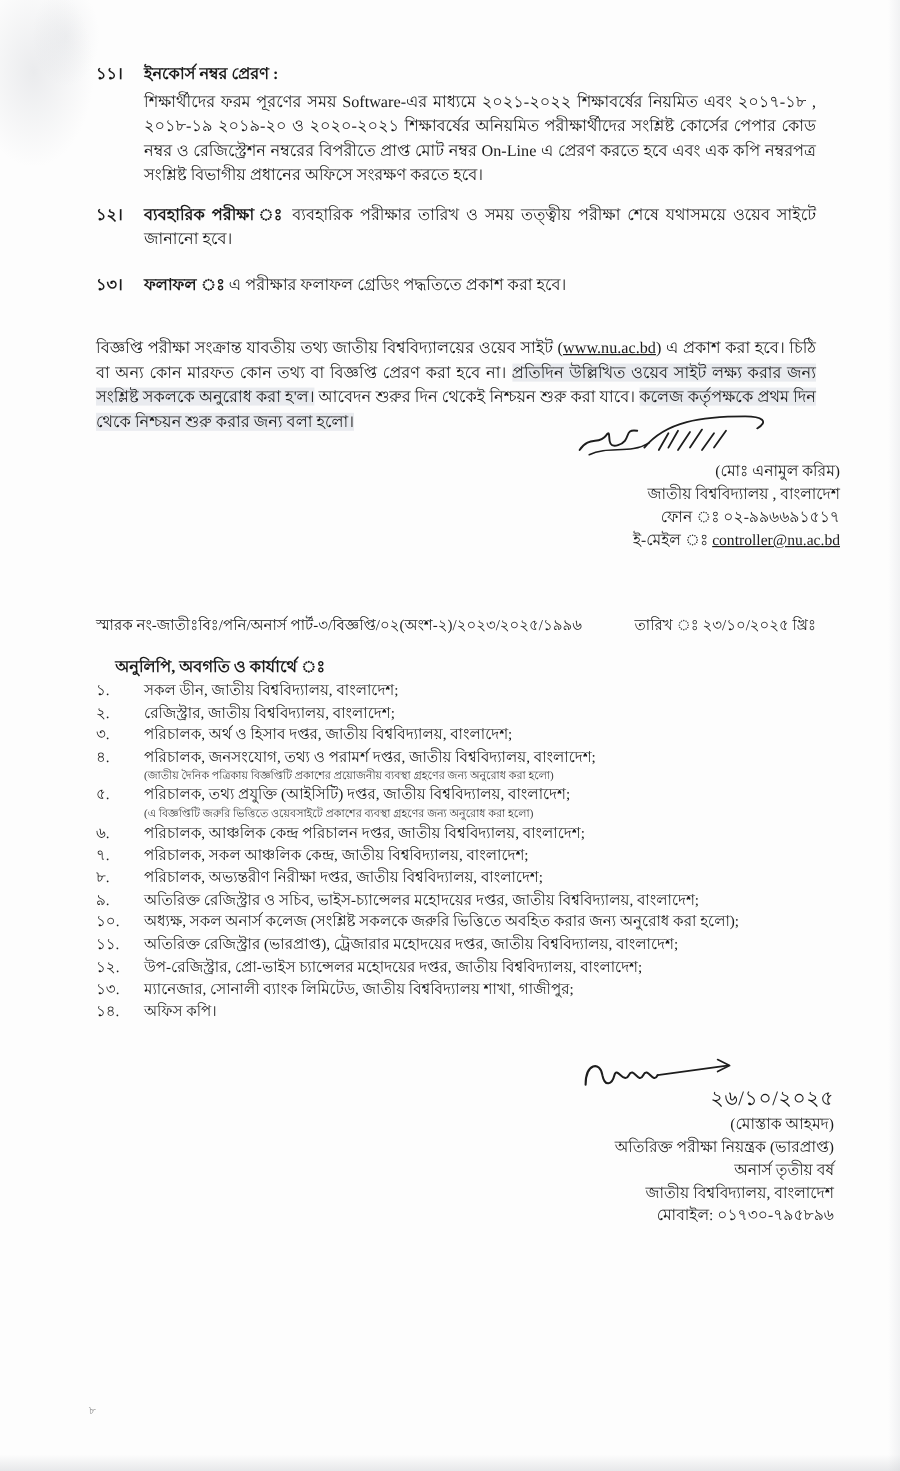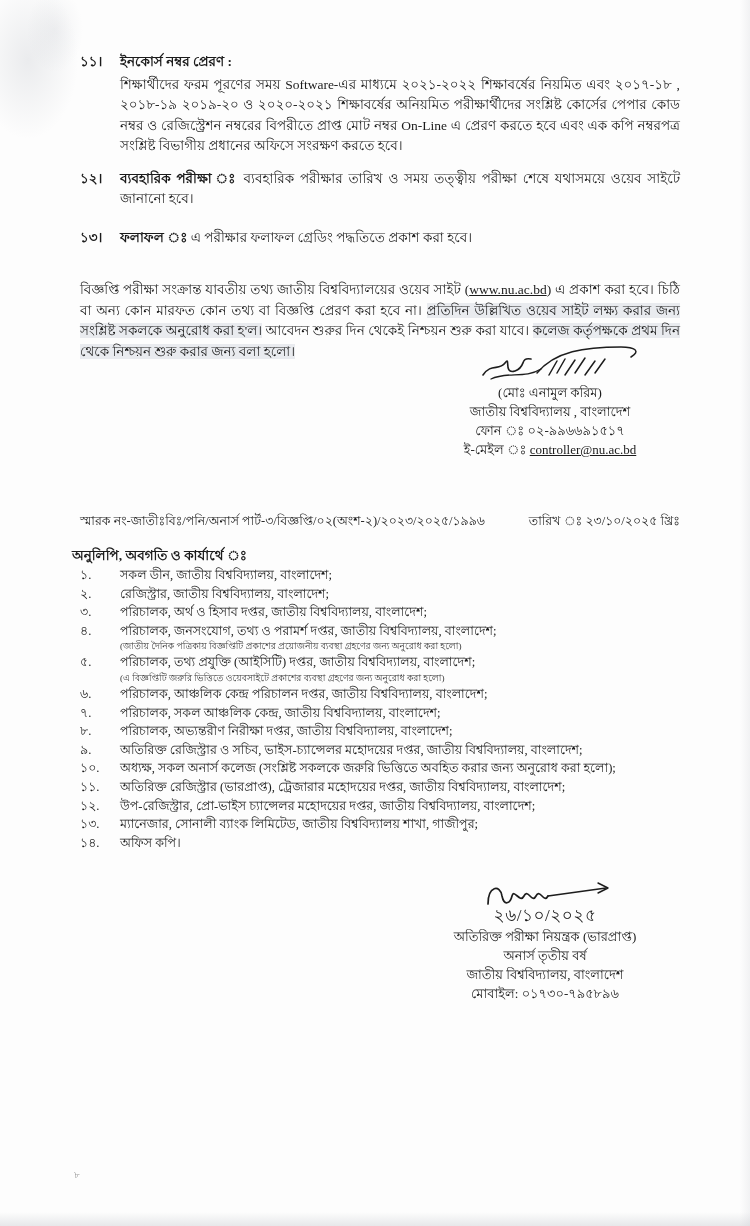--- a/index.html
+++ b/index.html
@@ -92,21 +92,21 @@
   .hl {
     background: rgba(205,210,220,0.42);
   }
   .u {
     text-decoration: underline;
   }
 
   
   .sig-block {
     position: absolute;
-    text-align: center;
+    text-align: right;
     font-size: 13px;
     line-height: 19px;
     width: 300px;
   }
   .sig-1 { left: 400px; top: 345px; }
   .sig-2 { left: 395px; top: 878px; }
 
   .sig-scribble {
     height: 38px;
     position: relative;
@@ -125,21 +125,21 @@
     display: flex;
     justify-content: space-between;
     font-size: 12.5px;
     line-height: 18px;
   }
   .memo-no { white-space: nowrap; text-align: right; }
   .memo-date { white-space: nowrap; padding-right: 12px; }
 
   .copy-head {
     position: absolute;
-    left: 72px;
+    left: 96px;
     top: 545px;
     font-size: 13.5px;
     font-weight: bold;
   }
 
   
   .recipients {
     position: absolute;
     left: 80px;
     top: 566px;
@@ -312,20 +312,21 @@
 
   <div class="sig-block sig-2">
     <div class="sig-scribble" style="height:34px;">
       <svg width="230" height="36" viewBox="0 0 230 36" aria-hidden="true">
         <path d="M58 26 C 58 8, 70 6, 72 18 C 74 28, 80 26, 82 18 C 84 10, 90 26, 94 18 C 98 10, 102 26, 106 18 C 110 10, 114 26, 118 18" stroke="#1d1d1d" stroke-width="1.7" fill="none" stroke-linecap="round"></path>
         <path d="M118 18 L176 10" stroke="#1d1d1d" stroke-width="1.5" fill="none" stroke-linecap="round"></path>
         <path d="M168 5 L178 10 L168 15" stroke="#1d1d1d" stroke-width="1.4" fill="none" stroke-linecap="round" stroke-linejoin="round"></path>
       </svg>
     </div>
     <div class="sig-line" style="font-size:17px; letter-spacing:0.5px; margin-top:-6px; margin-bottom:2px;">২৬/১০/২০২৫</div>
+    <div class="sig-name">(মোস্তাক আহমদ)</div>
     <div class="sig-line">অতিরিক্ত পরীক্ষা নিয়ন্ত্রক (ভারপ্রাপ্ত)</div>
     <div class="sig-line">অনার্স তৃতীয় বর্ষ</div>
     <div class="sig-line">জাতীয় বিশ্ববিদ্যালয়, বাংলাদেশ</div>
     <div class="sig-line">মোবাইল: ০১৭৩০-৭৯৫৮৯৬</div>
   </div>
 
   <div class="page-number">৮</div>
 
 </div>
 

